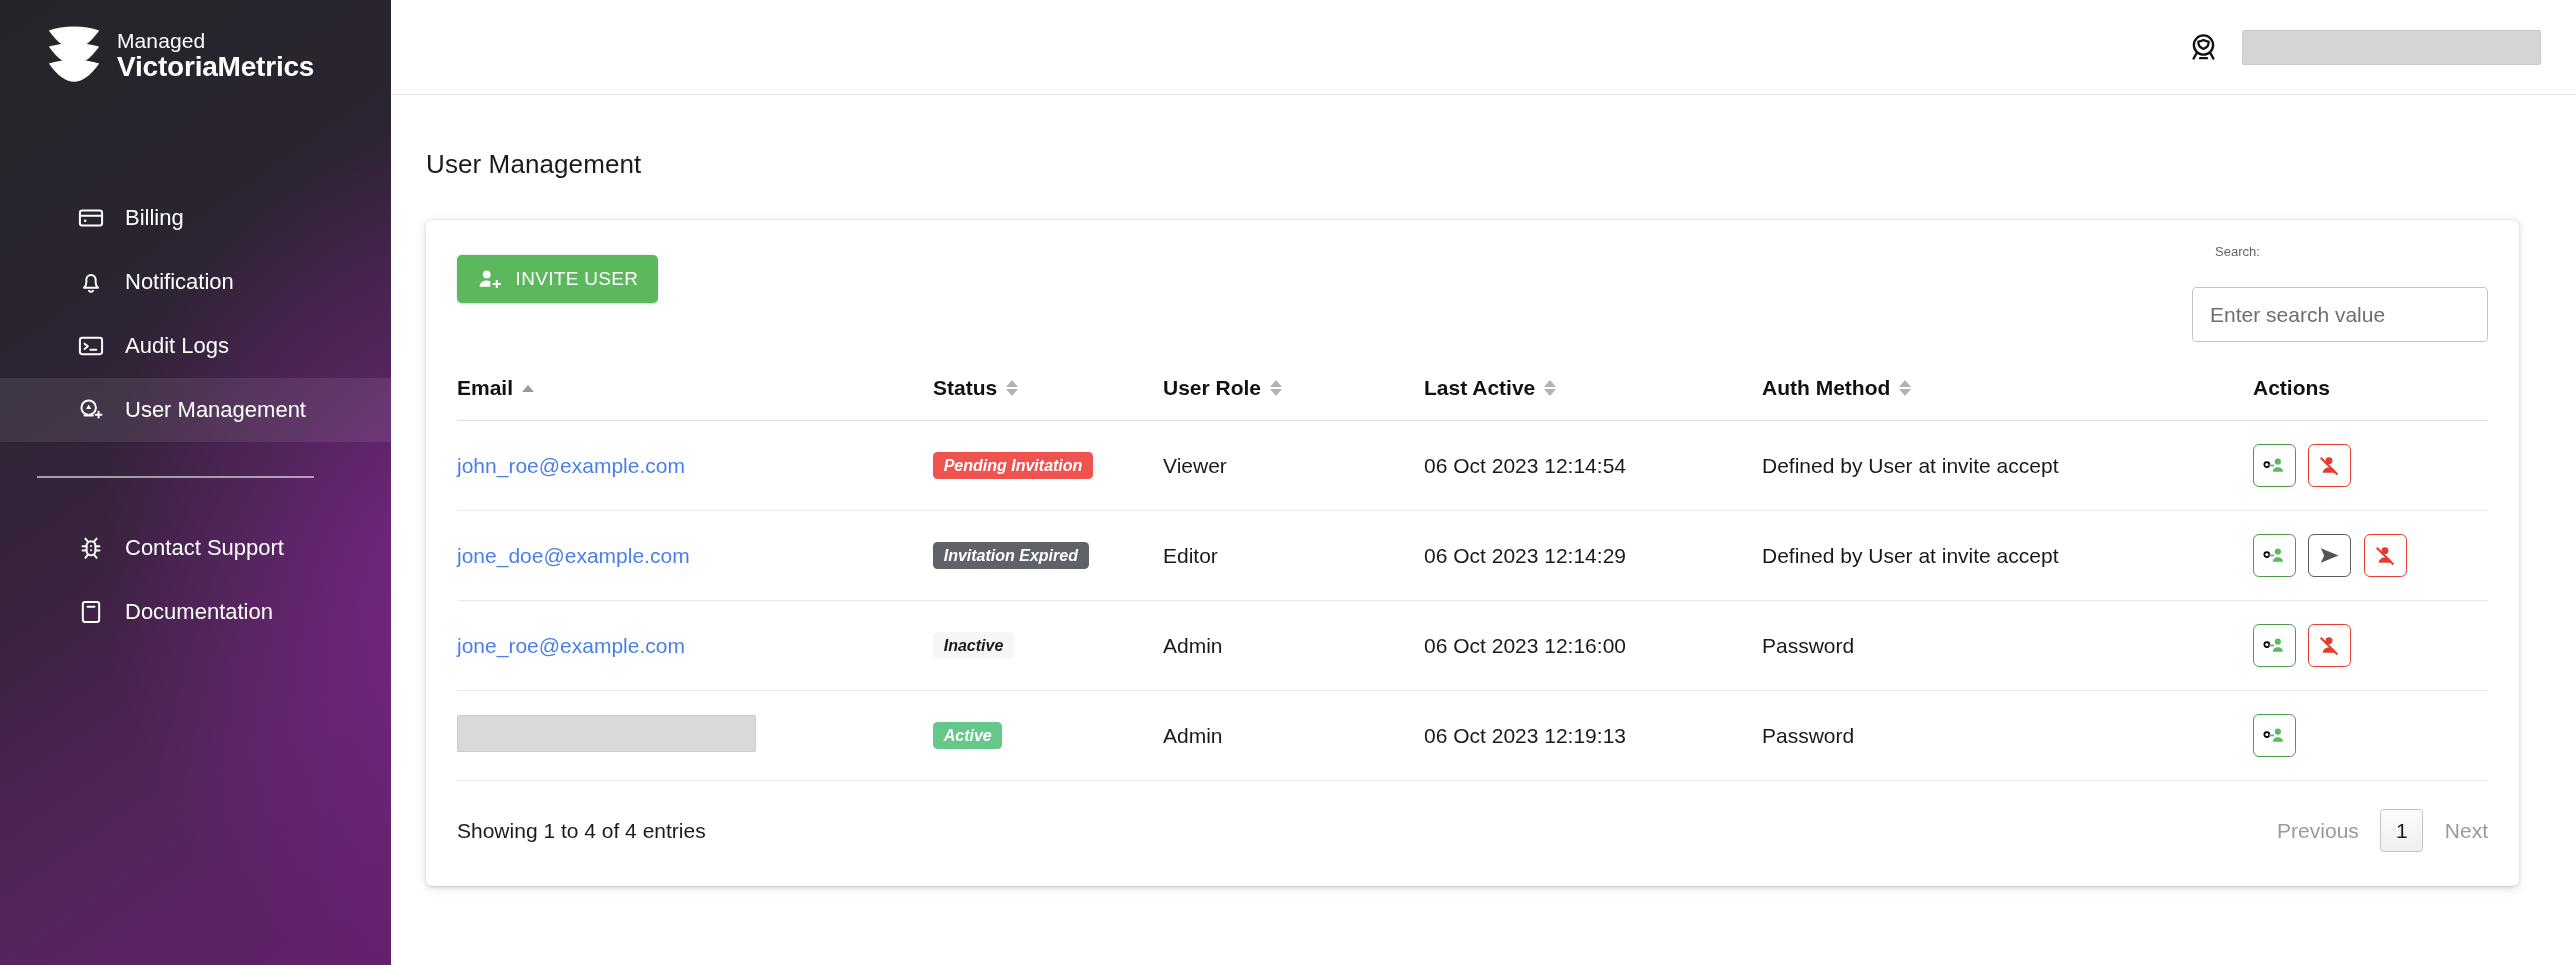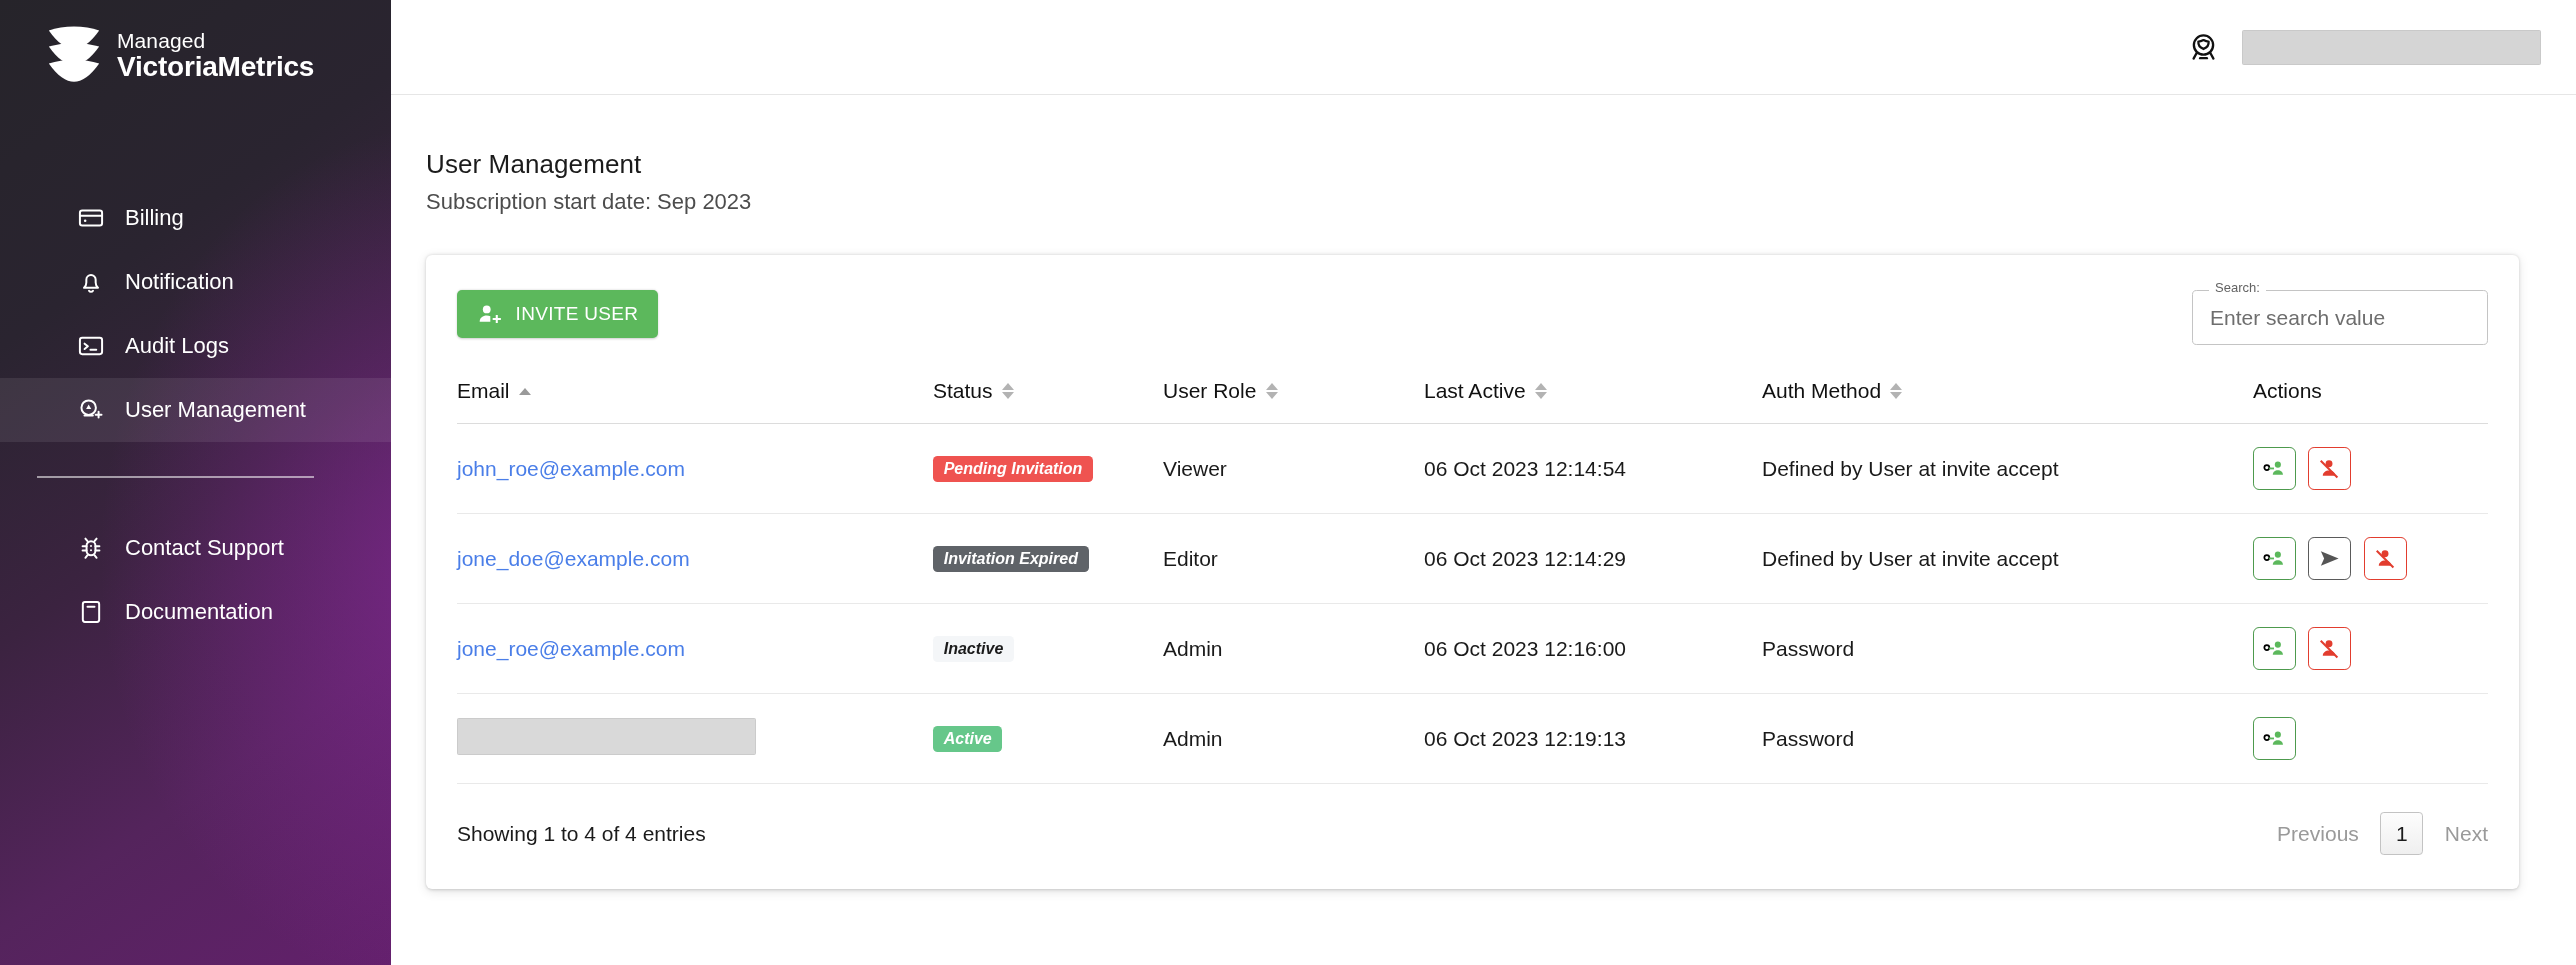--- a/index.html
+++ b/index.html
@@ -90,27 +90,27 @@
 
   .search-field { position:relative; width: 296px; }
   .search-legend {
     position:absolute; top:-10.7px; left:17px; background:#fff;
     padding: 0 6.1px; font-size: 13px; color:#636363;
   }
   .search-input {
     width:100%; height: 55px;
     border:0.8px solid #c4c4c4; border-radius:4.6px;
     padding: 0 17px; font-size: 21px; color:#222;
-    font-family:"Liberation Sans", sans-serif; background:#fff;
+    font-family:"Liberation Sans", sans-serif; background:#fff;margin-top:32px;
   }
   .search-input::placeholder { color:#6e6e6e; }
 
   table.users { width:100%; border-collapse:collapse; margin-top: 34px; }
   table.users th {
-    text-align:left; font-size: 21px; font-weight:400; color:#111111;
+    text-align:left; font-size: 21px; font-weight:700; color:#111111;
     padding: 0 0 20px 0; border-bottom: 1.5px solid #dcdcdc;
     white-space:nowrap; vertical-align:bottom;
   }
   .th-inner { display:inline-flex; align-items:center; gap:9.2px; cursor:pointer; }
   .sort { display:inline-flex; flex-direction:column; gap:2.3px; }
   .sort i { display:block; width:0;height:0; border-left:6.1px solid transparent; border-right:6.1px solid transparent;}
   .sort i.up { border-bottom: 7.7px solid #b3b3b3; }
   .sort i.down { border-top: 7.7px solid #b3b3b3; }
   .sort.asc i.up { border-bottom-color:#9a9a9a; }
 
@@ -282,21 +282,20 @@
             <path d="M16.6 15.6l2.2 4"></path>
           <path d="M9.7 19.3h4.6"></path>
         </svg>
       </span>
       <div class="redacted-top"></div>
     </header>
 
     <div class="content">
 
       <h1 class="page-title">User Management</h1>
-      <div class="page-sub">Subscription start date: Sep 2023</div>
 
       <div class="card">
 
         <div class="card-head">
           <button class="invite-btn">
             <span>
               <svg viewBox="0 0 24 24" aria-hidden="true">
                 <circle cx="9.5" cy="7.2" r="3.8"></circle>
                 <path d="M2.6 19.2c0-3.7 3.1-6 6.9-6 1.3 0 2.5.3 3.5.8v5.2Z"></path>
                 <path d="M18.3 12.6h2v3h3v2h-3v3h-2v-3h-3v-2h3Z"></path>

